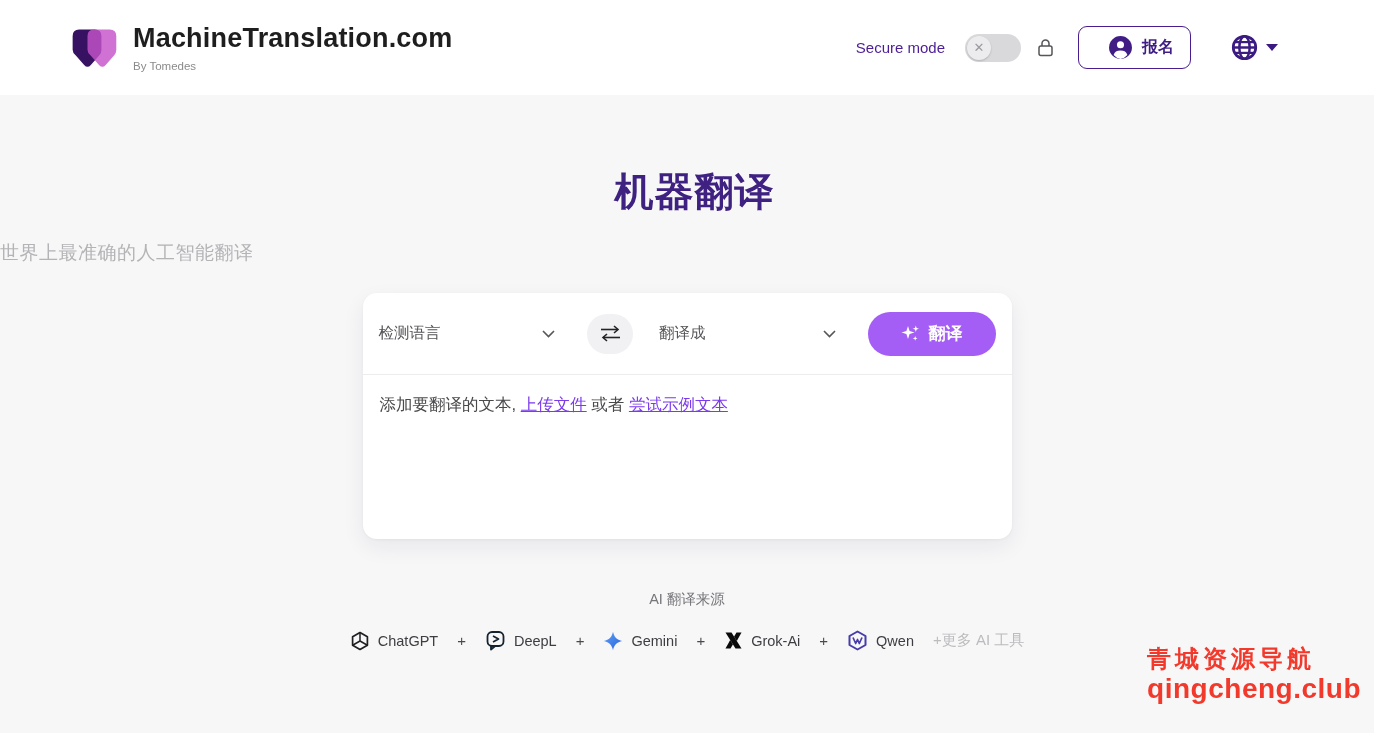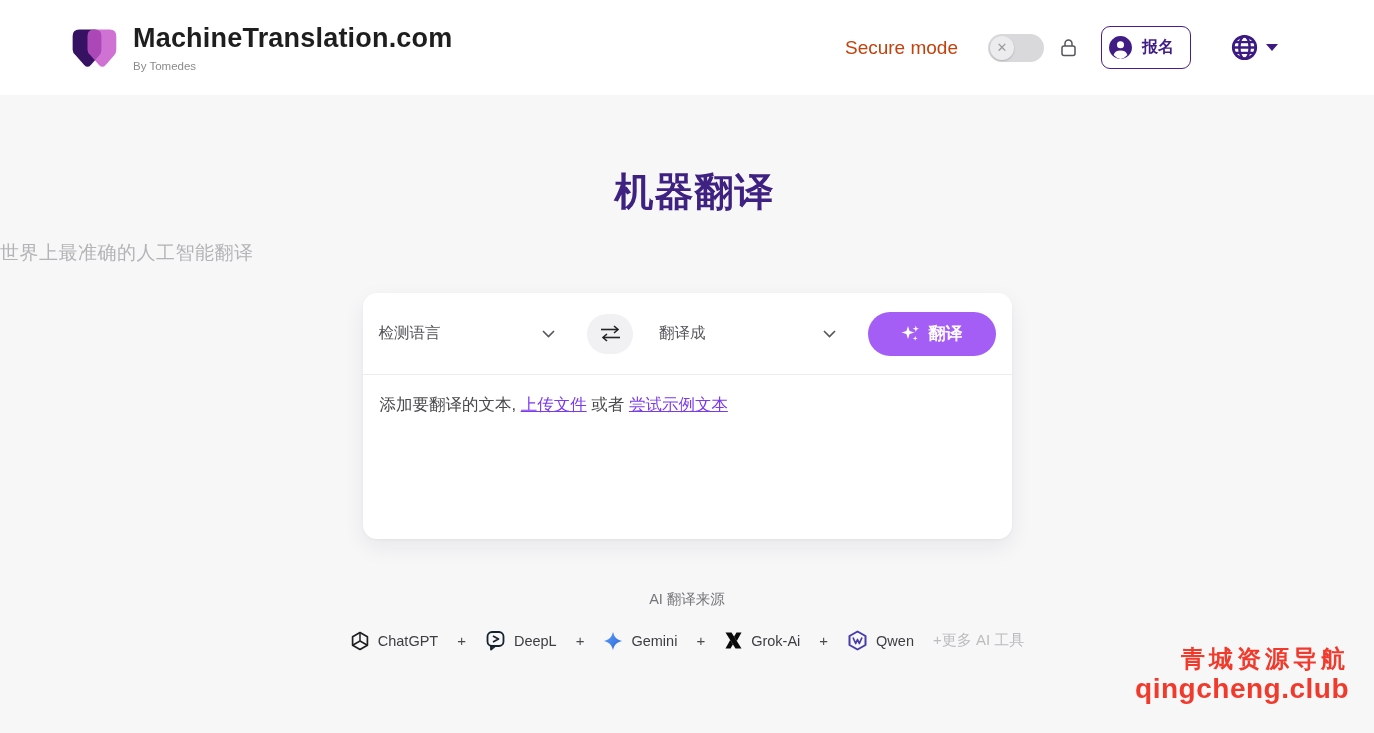--- a/index.html
+++ b/index.html
@@ -18,40 +18,40 @@
     align-items: center;
     justify-content: space-between;
     padding: 0 96px 0 68px;
   }
   .brand { display: flex; align-items: center; gap: 13px; }
   .brand-logo { width: 52px; height: 46px; }
   .brand-title { font-size: 27px; font-weight: 700; color: #1e1e1e; letter-spacing: 0.2px; }
   .brand-sub { font-size: 11.5px; color: #8b8b8b; margin-top: 6px; }
 
   .header-right { display: flex; align-items: center; gap: 14px; }
-  .secure-label { font-size: 19px; color: #c2410c; margin-right: 16px; }
+  .secure-label { font-size: 15px; color: #4c1d95; margin-right: 6px; }
   .toggle {
     width: 56px; height: 28px; border-radius: 14px;
     background: #d9d9dc; position: relative; cursor: pointer;
     flex: 0 0 auto;
   }
   .toggle-knob {
     position: absolute; top: 2px; left: 2px;
     width: 24px; height: 24px; border-radius: 50%;
     background: #ececee;
     box-shadow: 0 1px 2px rgba(0,0,0,0.18);
     display: flex; align-items: center; justify-content: center;
     color: #9a9aa0; font-size: 13px; line-height: 1;
   }
   .lock-icon { margin-left: 2px; display: flex; }
 
   .signup-btn {
     display: flex; align-items: center; gap: 9px;
     border: 1.5px solid #4a1d8f; border-radius: 9px;
-    background: #fff; padding: 8px 16px 8px 6px;
+    background: #fff; padding: 8px 16px 8px 29px;
     color: #3f1d85; font-size: 16px; font-weight: 700;
     cursor: pointer; margin-left: 10px;
   }
   .globe-wrap { display: flex; align-items: center; gap: 8px; margin-left: 26px; cursor: pointer; }
   .caret-down {
     width: 0; height: 0;
     border-left: 6px solid transparent;
     border-right: 6px solid transparent;
     border-top: 7px solid #3b1a82;
   }
@@ -109,22 +109,22 @@
     margin-top: 21px;
     display: flex; align-items: center; justify-content: center; gap: 19px;
   }
   .source-item { display: flex; align-items: center; gap: 8px; }
   .source-name { font-size: 14.5px; color: #3e3e42; }
   .plus-sep { font-size: 15px; color: #4a4a4d; }
   .more-tools { font-size: 15px; color: #bcbcbf; cursor: pointer; }
 
   
   .watermark {
-    position: absolute; right: 25px; bottom: 28px;
-    text-align: right; color: #f23a2c; line-height: 1.15;
+    position: absolute; right: 13px; bottom: 28px;
+    text-align: left; color: #f23a2c; line-height: 1.15;
   }
   .wm-line1 { font-size: 24px; font-weight: 800; letter-spacing: 4px; }
   .wm-line2 { font-size: 28px; font-weight: 700; letter-spacing: 0.5px; }
 </style>
 </head>
 <body>
 
 <div class="header">
   <div class="brand">
     <svg class="brand-logo" viewBox="0 0 56 48">

